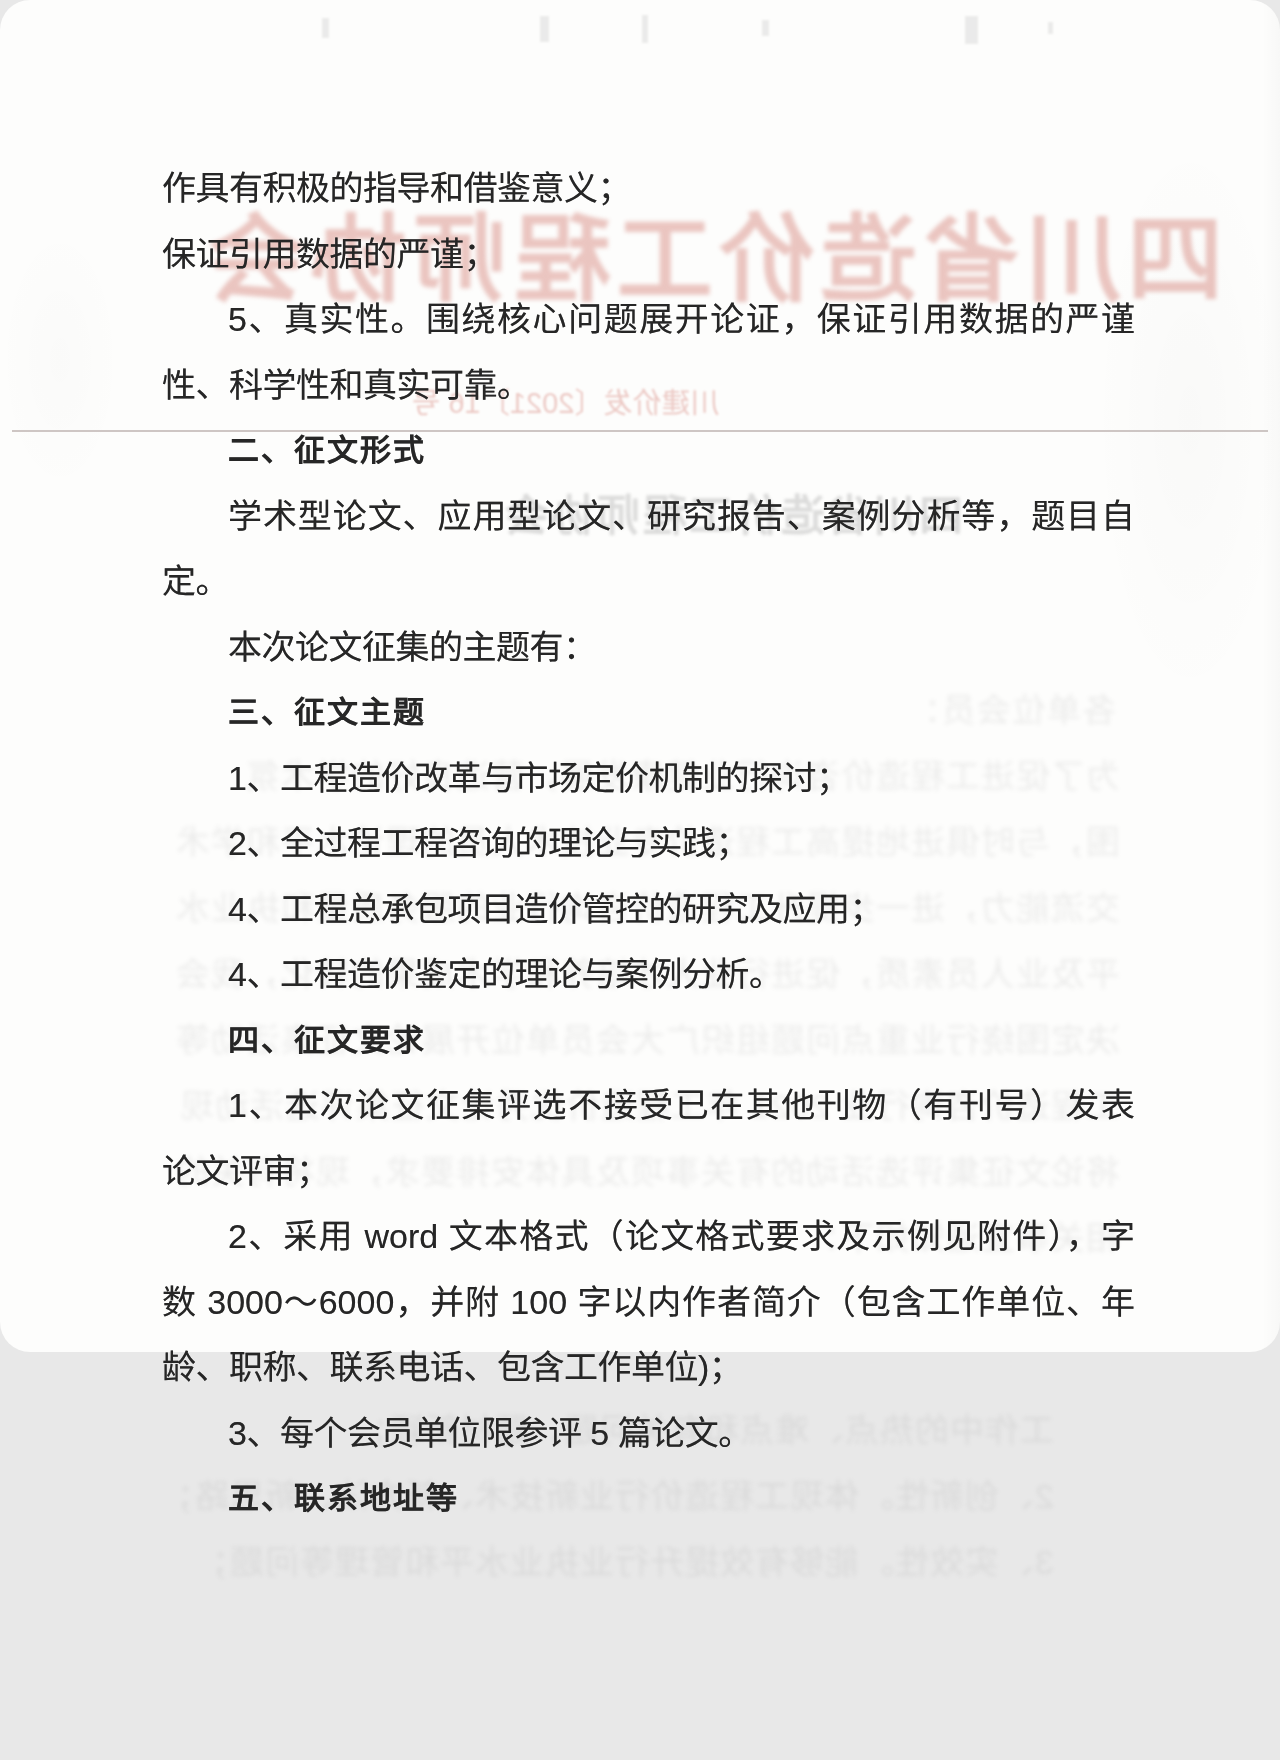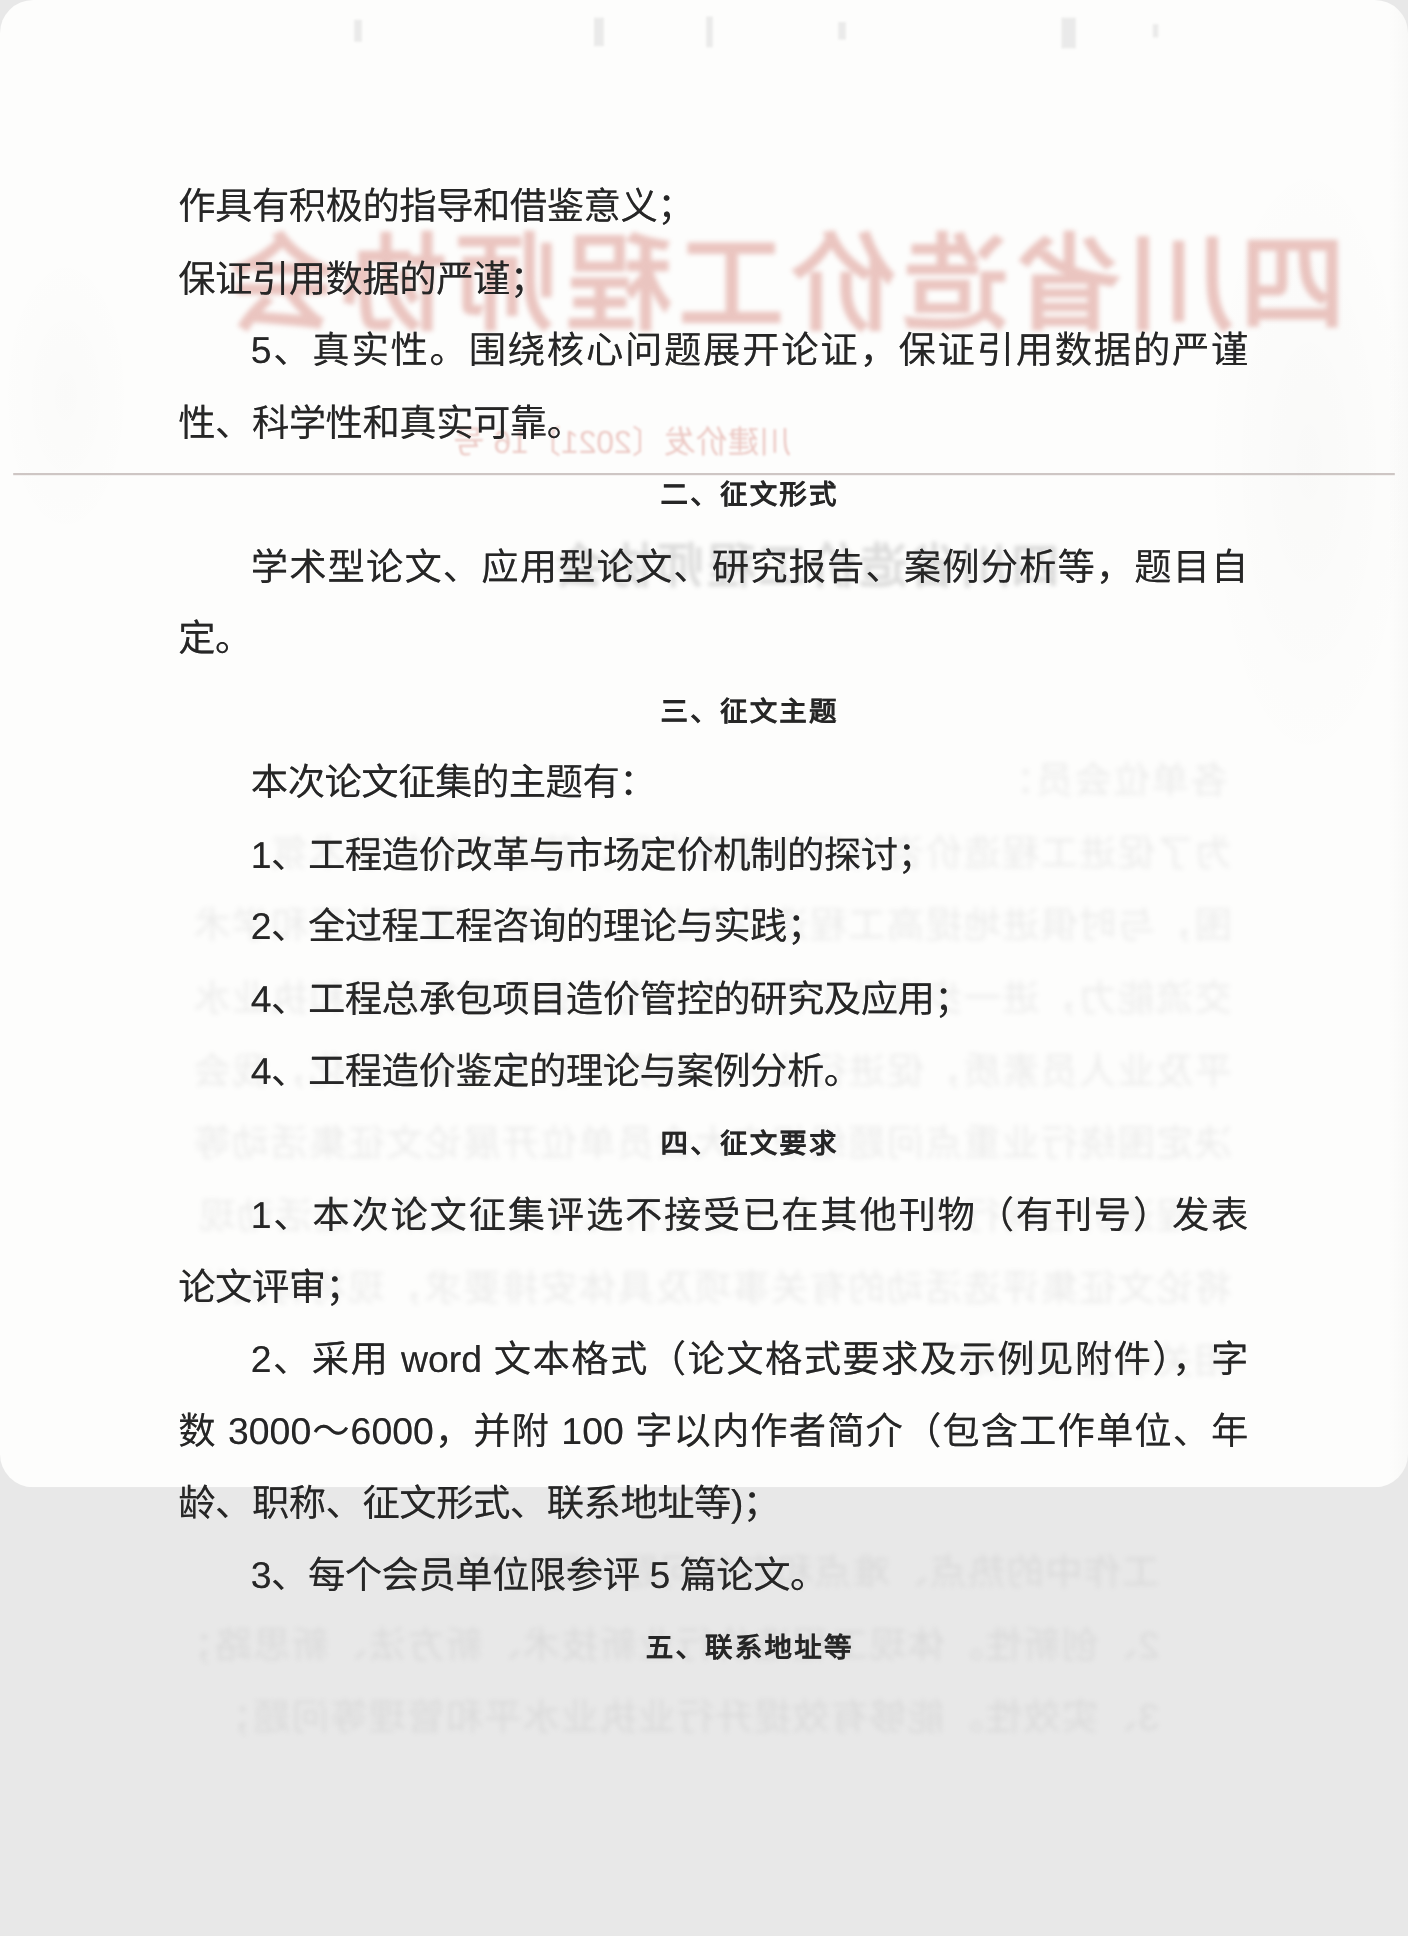--- a/index.html
+++ b/index.html
@@ -19,21 +19,21 @@
   .text-layer{
     position:absolute;left:162px;top:156px;width:973px;
     color:#262626;font-size:34px;
   }
   .line{
     height:65.5px;line-height:65.5px;letter-spacing:-0.5px;white-space:nowrap;
     text-shadow:0 0 0.5px rgba(40,40,40,0.55);
   }
   .line.justify{white-space:normal;letter-spacing:0;text-align:justify;text-align-last:justify;}
   .line.indent{text-indent:66px;}
-  .line.heading{font-weight:700;font-size:25px;letter-spacing:2px;text-align:center;}
+  .line.heading{font-weight:700;font-size:31px;letter-spacing:2px;}
   
   .bleed{position:absolute;transform:scaleX(-1);pointer-events:none;}
   .bleed-red-title{
     left:178px;top:204px;width:1070px;height:112px;line-height:112px;
     font-size:96px;font-weight:700;letter-spacing:6px;text-align:center;
     color:#c65548;opacity:0.33;filter:blur(2.2px);white-space:nowrap;
   }
   .bleed-red-doc{
     left:378px;top:386px;width:375px;height:34px;line-height:34px;
     font-size:29px;text-align:center;color:#c65548;opacity:0.30;filter:blur(1.2px);white-space:nowrap;
@@ -88,29 +88,29 @@
   <div class="speck" style="left:1048px;top:22px;width:5px;height:12px;"></div>
 
   <div class="text-layer" id="text-layer">
       <div class="line">作具有积极的指导和借鉴意义；</div>
       <div class="line">保证引用数据的严谨；</div>
       <div class="line indent justify">5、真实性。围绕核心问题展开论证，保证引用数据的严谨</div>
       <div class="line">性、科学性和真实可靠。</div>
       <div class="line indent heading">二、征文形式</div>
       <div class="line indent justify">学术型论文、应用型论文、研究报告、案例分析等，题目自</div>
       <div class="line">定。</div>
+      <div class="line indent">本次论文征集的主题有：</div>
       <div class="line indent heading">三、征文主题</div>
-      <div class="line indent">本次论文征集的主题有：</div>
       <div class="line indent">1、工程造价改革与市场定价机制的探讨；</div>
       <div class="line indent">2、全过程工程咨询的理论与实践；</div>
       <div class="line indent">4、工程总承包项目造价管控的研究及应用；</div>
       <div class="line indent">4、工程造价鉴定的理论与案例分析。</div>
       <div class="line indent heading">四、征文要求</div>
       <div class="line indent justify">1、本次论文征集评选不接受已在其他刊物（有刊号）发表</div>
       <div class="line">论文评审；</div>
       <div class="line indent justify">2、采用 word 文本格式（论文格式要求及示例见附件），字</div>
       <div class="line justify">数 3000～6000，并附 100 字以内作者简介（包含工作单位、年</div>
-      <div class="line">龄、职称、征文形式、联系地址等)；</div>
+      <div class="line">龄、职称、联系电话、包含工作单位)；</div>
       <div class="line indent">3、每个会员单位限参评 5 篇论文。</div>
       <div class="line indent heading">五、联系地址等</div>
     </div>
 
 </div>
 
 </body></html>

